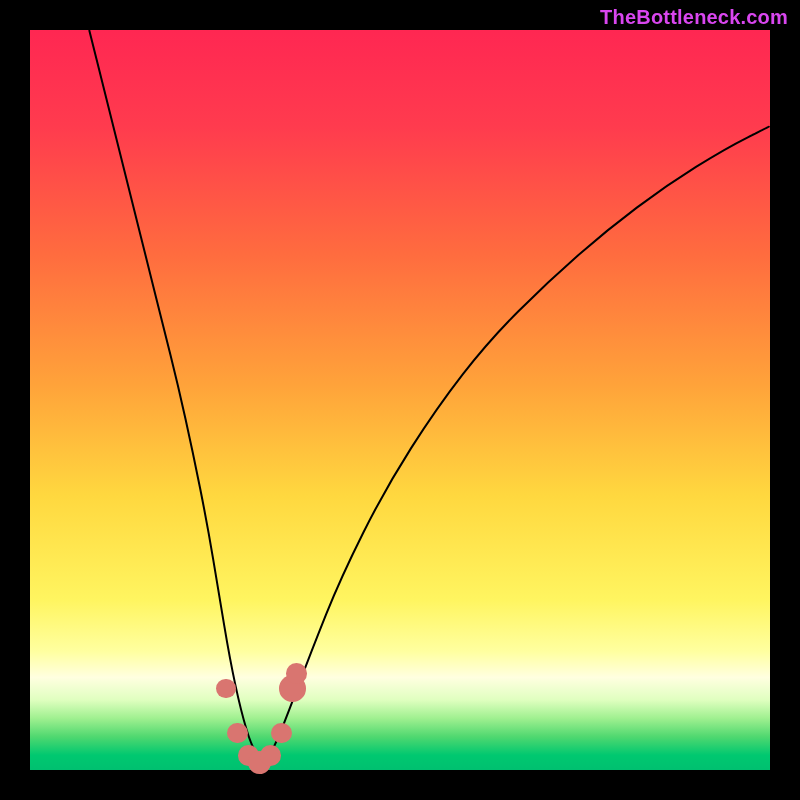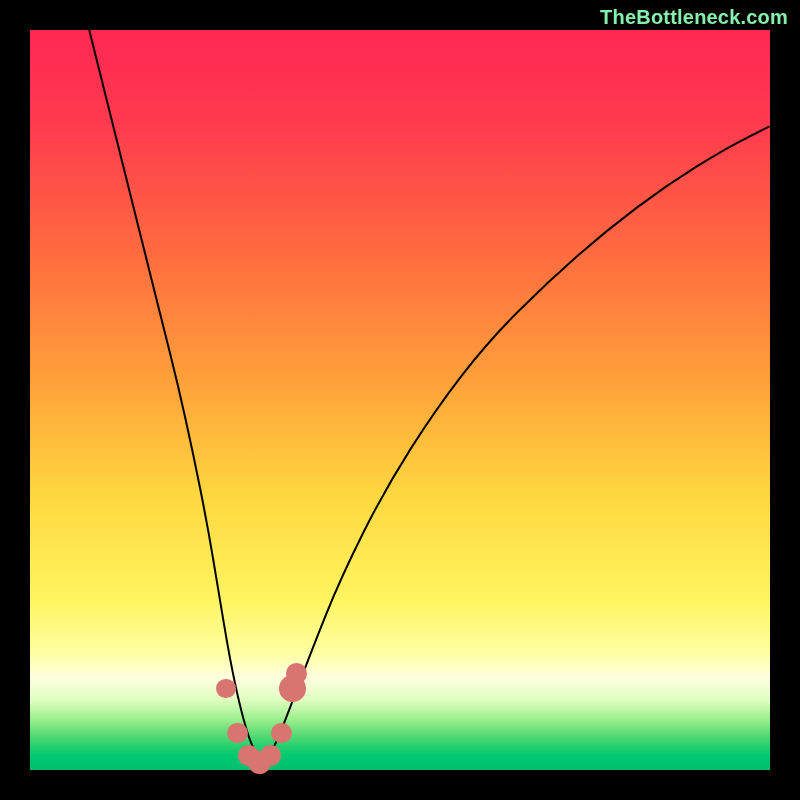--- a/index.html
+++ b/index.html
@@ -27,21 +27,21 @@
     left: 0; top: 0; width: 100%; height: 100%;
     z-index: 2;
   }
   .watermark {
     position: absolute;
     top: 6px;
     right: 12px;
     font-family: Arial, Helvetica, sans-serif;
     font-size: 20px;
     font-weight: 600;
-    color: #86efac;
+    color: #d946ef;
     z-index: 5;
     letter-spacing: 0.2px;
   }
   .marker {
     position: absolute;
     border-radius: 50%;
     background: #d97570;
     z-index: 3;
   }
 </style>

